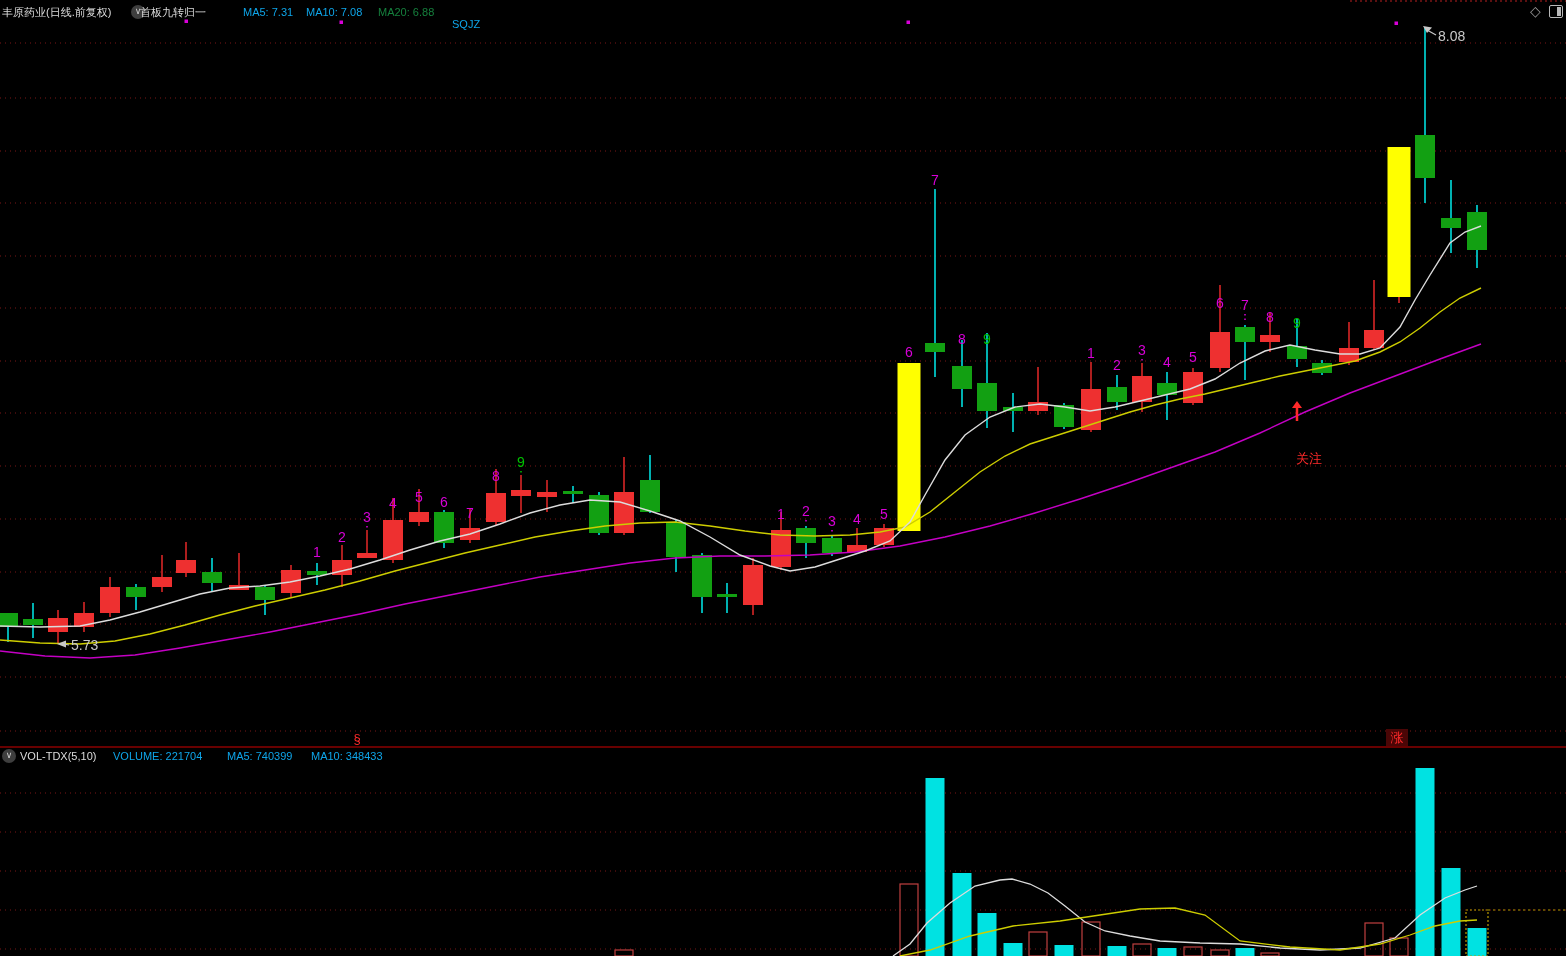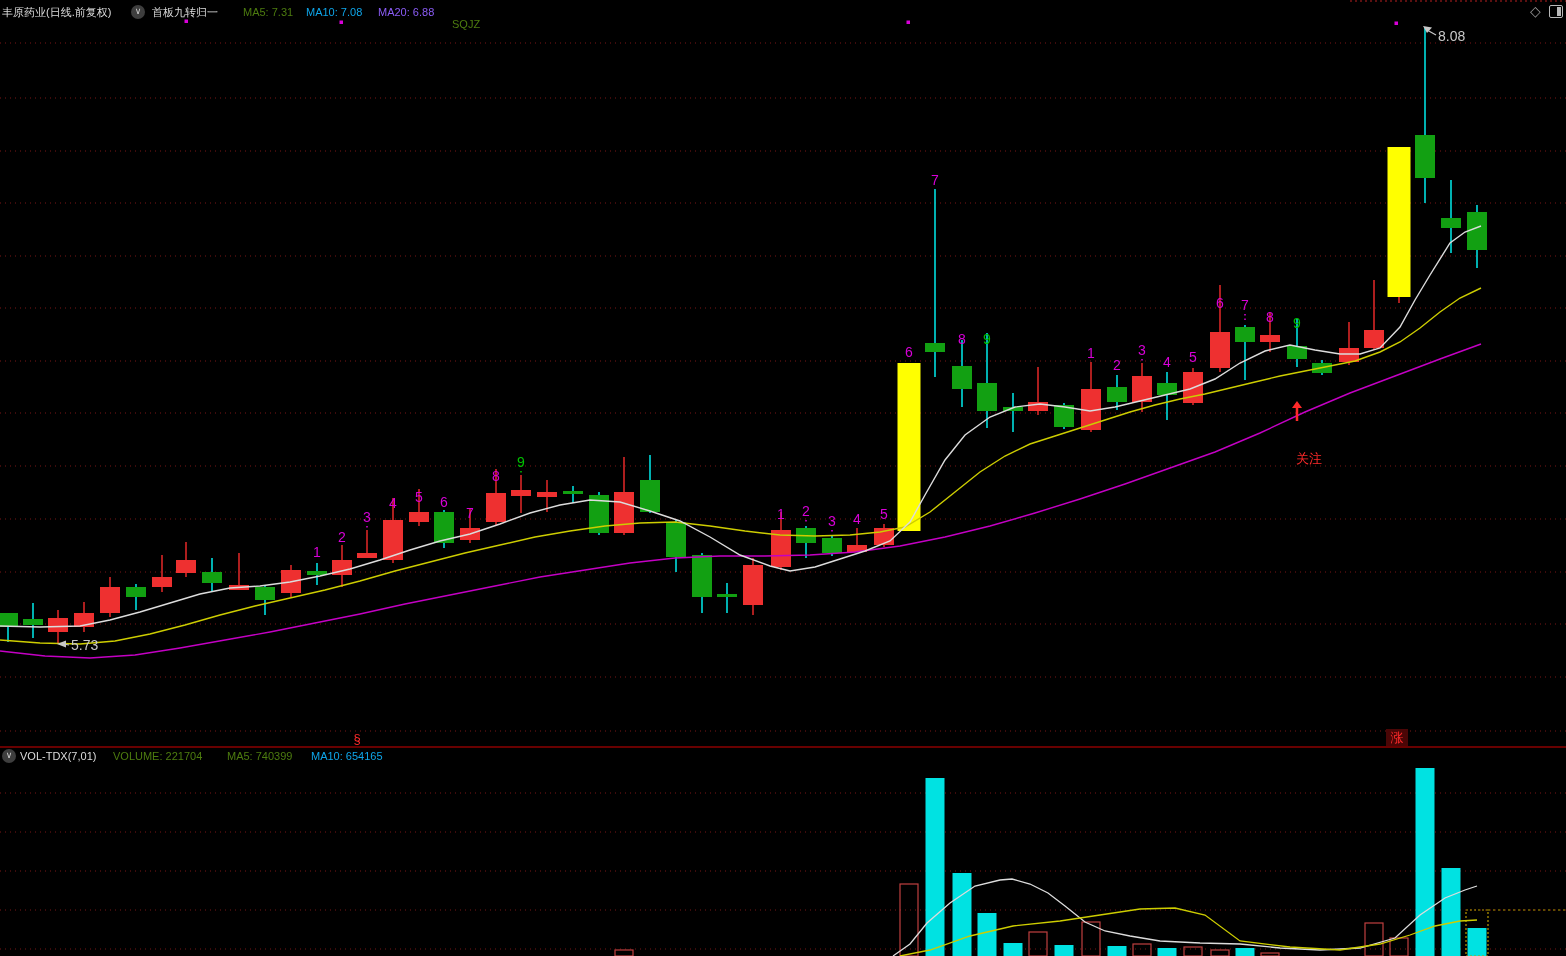--- a/index.html
+++ b/index.html
@@ -2,23 +2,23 @@
 <html><head>
 <meta charset="utf-8">
 <style>
   html,body{margin:0;padding:0;background:#000;}
   .screen{position:relative;width:1566px;height:956px;background:#000;overflow:hidden;
           font-family:"Liberation Sans",sans-serif;}
   #chart{position:absolute;left:0;top:0;z-index:1;}
   .hdr-layer{position:absolute;left:0;top:0;width:100%;height:0;z-index:3;}
   .hdr-layer span.txt{position:absolute;font-size:11px;line-height:15px;white-space:nowrap;}
   .c-white{color:#dcdcdc}
-  .c-bright{color:#4d7c0f}
+  .c-bright{color:#0ea5e9}
   .c-yel{color:#0ea5e9}
-  .c-mag{color:#8b5cf6}
+  .c-mag{color:#15803d}
   .chev{position:absolute;width:14px;height:14px;border-radius:50%;background:#3e3e3e;
         color:#cfcfcf;text-align:center;font-size:9px;line-height:13px;}
   .icon-diamond{position:absolute;color:#9a9a9a;font-size:14px;line-height:14px;}
   .icon-panel{position:absolute;width:12px;height:11px;border:1.5px solid #b8b8b8;border-radius:2px;}
   .icon-panel i{position:absolute;right:1px;top:1px;bottom:1px;width:4px;background:#b8b8b8;}
 </style>
 </head>
 <body>
 
 <div class="screen">
@@ -250,32 +250,32 @@
         <rect x="184.5" y="19.5" width="3.5" height="3.5" fill="#d800d8"></rect>
         <rect x="339.5" y="20.5" width="3.5" height="3.5" fill="#d800d8"></rect>
         <rect x="906.5" y="20.5" width="3.5" height="3.5" fill="#d800d8"></rect>
         <rect x="1394.5" y="21.5" width="3.5" height="3.5" fill="#d800d8"></rect>
       </g>
     </svg>
 
   <div class="hdr-layer">
     <span class="txt c-white" style="left:2px;top:5px">丰原药业(日线.前复权)</span>
     <span class="chev" style="left:131px;top:5px">∨</span>
-    <span class="txt c-white" style="left:152px;top:5px">首板九转归一</span>
+    <span class="txt c-white" style="left:140px;top:5px">首板九转归一</span>
     <span class="txt c-bright" style="left:243px;top:5px">MA5: 7.31</span>
     <span class="txt c-yel" style="left:306px;top:5px">MA10: 7.08</span>
     <span class="txt c-mag" style="left:378px;top:5px">MA20: 6.88</span>
     <span class="txt c-bright" style="left:452px;top:17px">SQJZ</span>
     <span class="icon-diamond" style="left:1530px;top:4px">◇</span>
     <span class="icon-panel" style="left:1549px;top:5px">
         <i></i>
       </span>
   </div>
 
   <div class="hdr-layer">
     <span class="chev" style="left:2px;top:749px">∨</span>
-    <span class="txt c-white" style="left:20px;top:749px">VOL-TDX(7,01)</span>
+    <span class="txt c-white" style="left:20px;top:749px">VOL-TDX(5,10)</span>
     <span class="txt c-bright" style="left:113px;top:749px">VOLUME: 221704</span>
     <span class="txt c-bright" style="left:227px;top:749px">MA5: 740399</span>
-    <span class="txt c-yel" style="left:311px;top:749px">MA10: 654165</span>
+    <span class="txt c-yel" style="left:311px;top:749px">MA10: 348433</span>
   </div>
 
 </div>
 
 </body></html>

